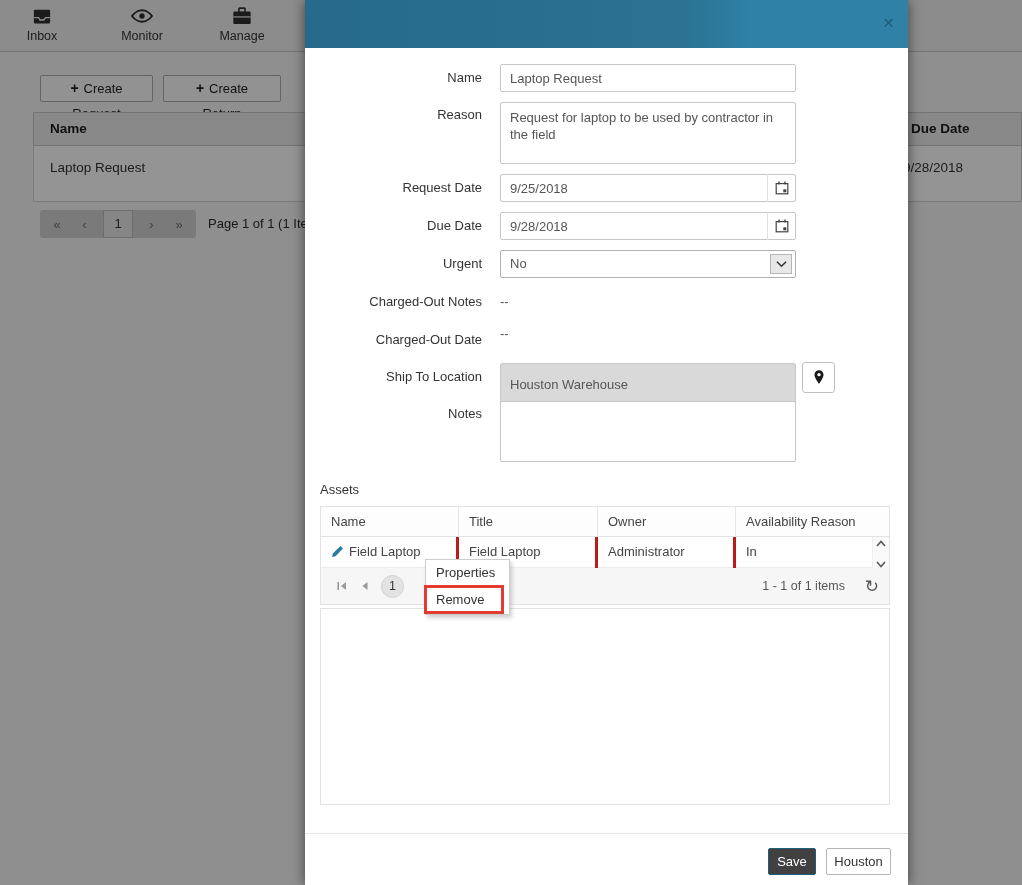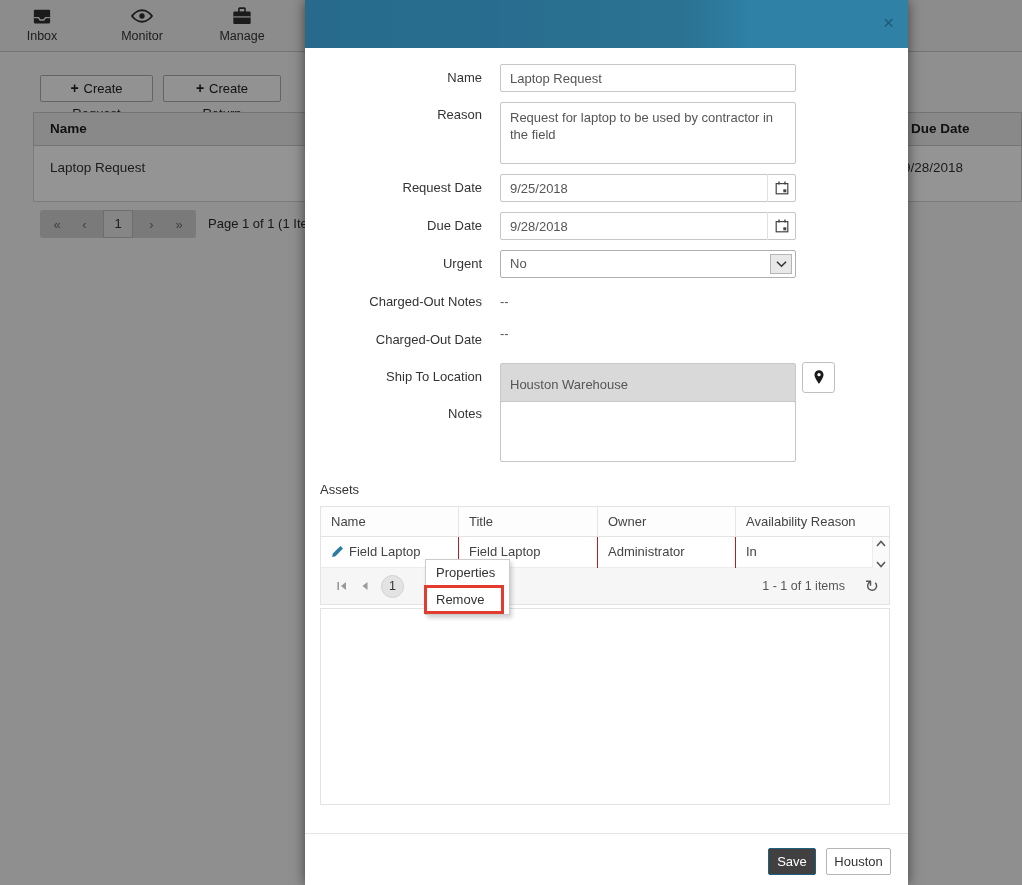--- a/index.html
+++ b/index.html
@@ -48,21 +48,21 @@
 
   .ship-input { background:#d9d9d9; border-color:#c9c9c9; color:#555; }
   .pin-btn { position:absolute; left:497px; width:33px; height:31px; background:#fff; border:1px solid #c0c0c0; border-radius:3px; display:flex; align-items:center; justify-content:center; cursor:pointer; }
 
   .assets-label { position:absolute; left:15px; top:482px; font-size:13px; color:#333; }
 
   .grid { position:absolute; left:15px; top:506px; width:570px; border:1px solid #e3e3e3; background:#fff; }
   .g-head { position:relative; height:30px; border-bottom:1px solid #e3e3e3; background:#fdfdfd; }
   .g-hcell { position:absolute; top:0; height:30px; line-height:29px; font-size:13px; color:#444; padding-left:10px; border-right:1px solid #e6e6e6; cursor:pointer; }
   .g-row { position:relative; height:31px; border-bottom:1px solid #ececec; background:#fff; }
-  .g-cell { position:absolute; top:0; height:31px; line-height:30px; font-size:13px; color:#444; padding-left:10px; border-right:1px solid #b91c1c; }
+  .g-cell { position:absolute; top:0; height:31px; line-height:30px; font-size:13px; color:#444; padding-left:10px; border-right:3px solid #b91c1c; }
   .g-cell svg { vertical-align:-2px; margin-right:5px; }
   .g-scroll { position:absolute; right:0; top:0; width:17px; height:31px; background:#fafafa; border-left:1px solid #eee; display:flex; flex-direction:column; align-items:center; justify-content:center; gap:3px; cursor:pointer; }
   .g-pager { position:relative; height:36px; background:#f6f6f6; display:flex; align-items:center; padding:0 10px; }
   .gp-btn { width:22px; height:22px; display:flex; align-items:center; justify-content:center; cursor:pointer; }
   .gp-num { width:23px; height:23px; border-radius:50%; background:#e3e3e3; border:1px solid #d2d2d2; text-align:center; line-height:21px; font-size:12.5px; color:#333; margin-left:6px; cursor:pointer; }
   .gp-status { position:absolute; right:44px; font-size:12.5px; color:#555; }
   .gp-refresh { position:absolute; right:10px; font-size:17px; color:#555; cursor:pointer; }
 
   .grid-empty { position:absolute; left:15px; top:608px; width:570px; height:197px; border:1px solid #e3e3e3; background:#fff; }
 

